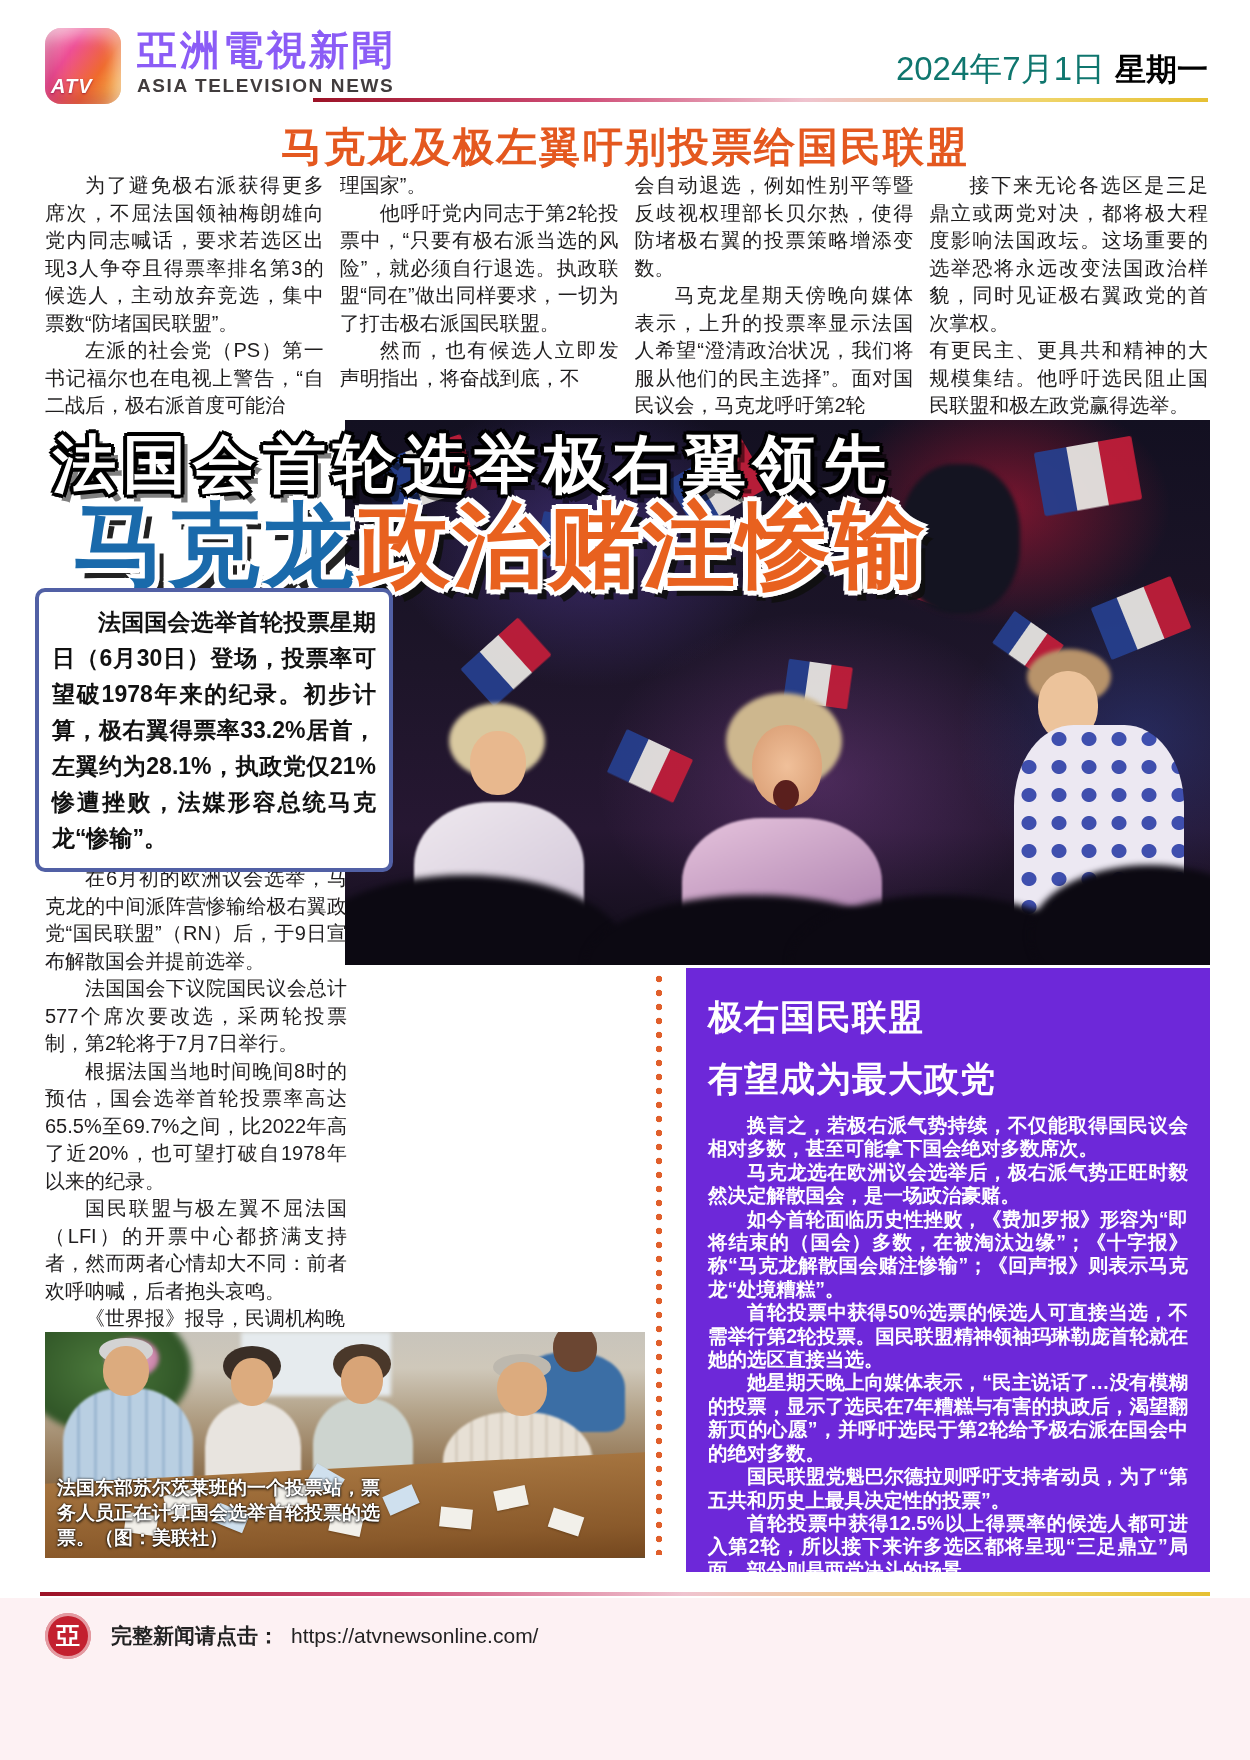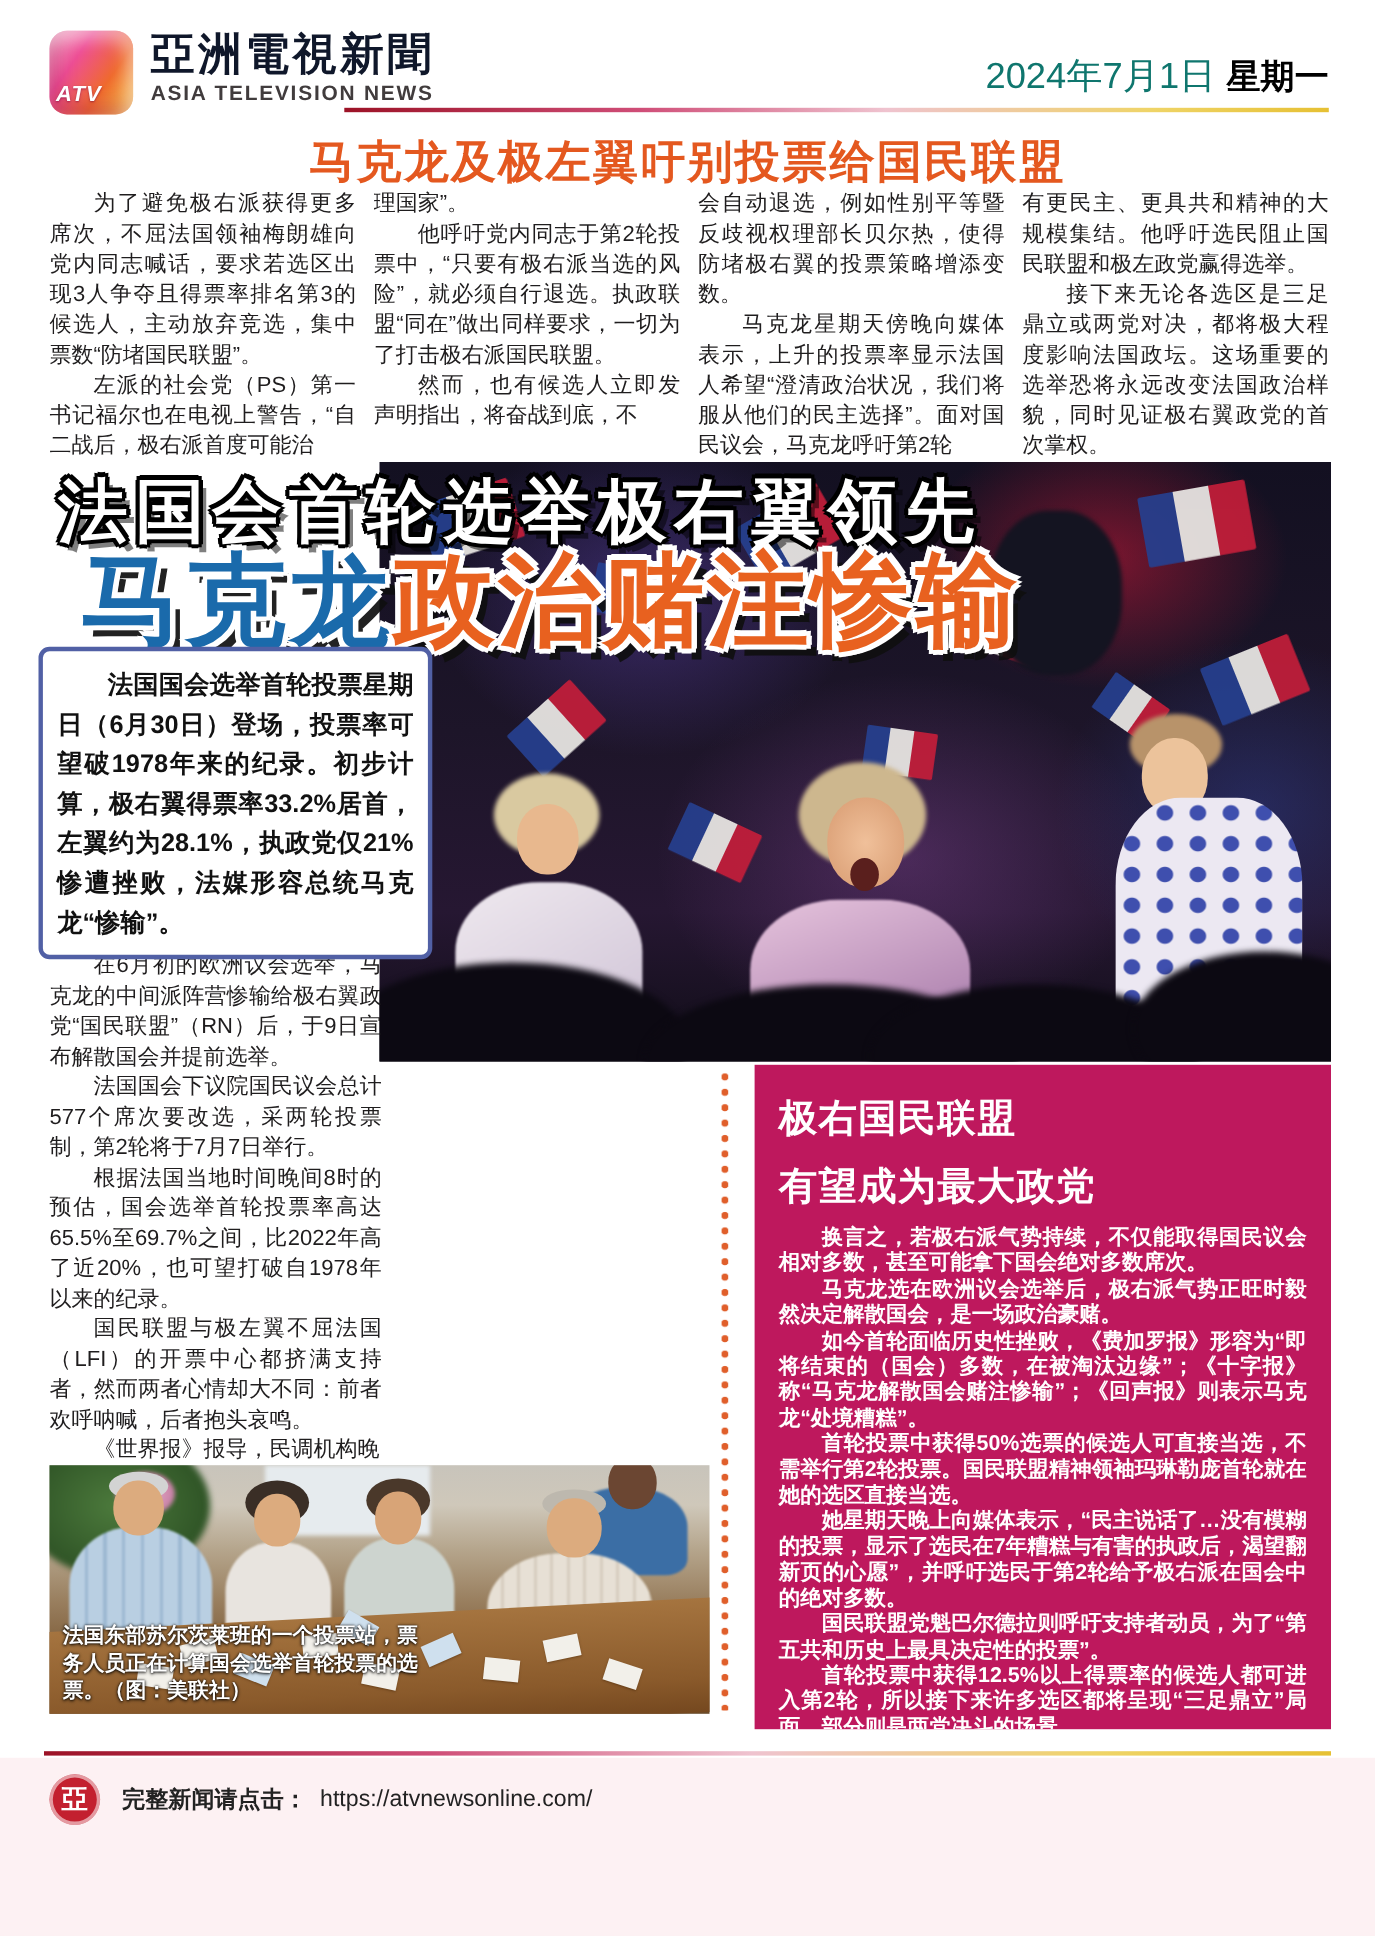--- a/index.html
+++ b/index.html
@@ -7,21 +7,21 @@
         font-family:"Liberation Sans",sans-serif;overflow:hidden;color:#1c1c1c;}
 
   
   .header{position:absolute;left:45px;right:42px;top:26px;height:80px;}
   .logo{position:absolute;left:0;top:2px;width:76px;height:76px;border-radius:16px;
         background:linear-gradient(125deg,#f9bcd4 0%,#ee4f96 32%,#ef6a2d 66%,#f7ce4e 100%);
         box-shadow:inset -6px 8px 14px rgba(255,255,255,.45), inset 8px -8px 16px rgba(160,20,80,.35);}
   .logo-atv{position:absolute;left:6px;bottom:6px;color:#fff;font-weight:bold;font-style:italic;
         font-size:20px;letter-spacing:1px;text-shadow:0 1px 2px rgba(120,0,60,.6);}
   .brand{position:absolute;left:92px;top:2px;}
-  .brand-cn{font-size:40px;font-weight:bold;color:#0f172a;letter-spacing:3px;line-height:44px;}
+  .brand-cn{font-size:40px;font-weight:bold;color:#8b5cf6;letter-spacing:3px;line-height:44px;}
   .brand-en{font-size:19px;font-weight:bold;color:#413c3d;letter-spacing:1.6px;margin-top:3px;}
   .date-line{position:absolute;right:0;bottom:14px;white-space:nowrap;}
   .date-txt{font-size:33px;color:#0f766e;}
   .weekday-txt{font-size:31px;font-weight:bold;color:#000000;margin-left:10px;}
   .header-rule{position:absolute;left:268px;right:0;bottom:4px;height:4px;
         background:linear-gradient(90deg,#9c1226 0%,#cf4d77 30%,#efc3cf 55%,#efd467 82%,#e6c033 100%);}
 
   
   .top-headline{position:absolute;left:0;right:0;top:120px;margin:0;text-align:center;
         font-size:41px;font-weight:900;color:#e4581f;letter-spacing:2px;}
@@ -89,21 +89,21 @@
   .lower-mid{position:absolute;left:360px;top:975px;width:286px;}
   .lower-left .body-p,.lower-mid .body-p{font-size:20px;}
   .lower-left .body-p{line-height:27.5px;}
   .lower-mid .body-p{line-height:26.4px;}
 
   .dots{position:absolute;left:656px;top:975px;width:6px;height:580px;
        background-image:radial-gradient(circle at 3px 4px,#e05f2b 3px,transparent 3.6px);
        background-size:6px 14px;background-repeat:repeat-y;}
 
   
-  .orange-box{position:absolute;left:686px;top:968px;width:524px;height:604px;background:#be185d;
+  .orange-box{position:absolute;left:686px;top:968px;width:524px;height:604px;background:#6d28d9;
        box-sizing:border-box;overflow:hidden;}
   .ob-title{margin:26px 22px 0;font-size:35px;line-height:46px;font-weight:800;color:#fff;letter-spacing:1px;}
   .ob-body{margin:12px 22px 0;}
   .ob-body p{margin:0;font-size:19.5px;line-height:23.4px;color:#fff;text-align:justify;font-weight:bold;}
 
   
   .ballot-photo{position:absolute;left:45px;top:1332px;width:600px;height:226px;overflow:hidden;
        background:linear-gradient(180deg,#c8c4bb 0%,#cfc8ba 16%,#b5a58c 34%,#9a8060 54%,#7c5b37 76%,#684b2b 100%);}
   .plant{position:absolute;left:-24px;top:-28px;width:170px;height:130px;border-radius:50%;
        background:radial-gradient(#4c7a3c,#2f5426 70%);filter:blur(3px);}
@@ -185,22 +185,22 @@
     <div class="col">
       <p class="body-p">理国家”。</p>
       <p class="body-p ind">他呼吁党内同志于第2轮投票中，“只要有极右派当选的风险”，就必须自行退选。执政联盟“同在”做出同样要求，一切为了打击极右派国民联盟。</p>
       <p class="body-p ind">然而，也有候选人立即发声明指出，将奋战到底，不</p>
     </div>
     <div class="col">
       <p class="body-p">会自动退选，例如性别平等暨反歧视权理部长贝尔热，使得防堵极右翼的投票策略增添变数。</p>
       <p class="body-p ind">马克龙星期天傍晚向媒体表示，上升的投票率显示法国人希望“澄清政治状况，我们将服从他们的民主选择”。面对国民议会，马克龙呼吁第2轮</p>
     </div>
     <div class="col">
+      <p class="body-p ind">接下来无论各选区是三足鼎立或两党对决，都将极大程度影响法国政坛。这场重要的选举恐将永远改变法国政治样貌，同时见证极右翼政党的首次掌权。</p>
       <p class="body-p">有更民主、更具共和精神的大规模集结。他呼吁选民阻止国民联盟和极左政党赢得选举。</p>
-      <p class="body-p ind">接下来无论各选区是三足鼎立或两党对决，都将极大程度影响法国政坛。这场重要的选举恐将永远改变法国政治样貌，同时见证极右翼政党的首次掌权。</p>
     </div>
   </div>
 
   <div class="hero">
     <div class="hero-photo">
       <div class="flag f1"></div>
       <div class="flag f2"></div>
       <div class="flag f3"></div>
       <div class="flag f4"></div>
       <div class="flag f5"></div>

